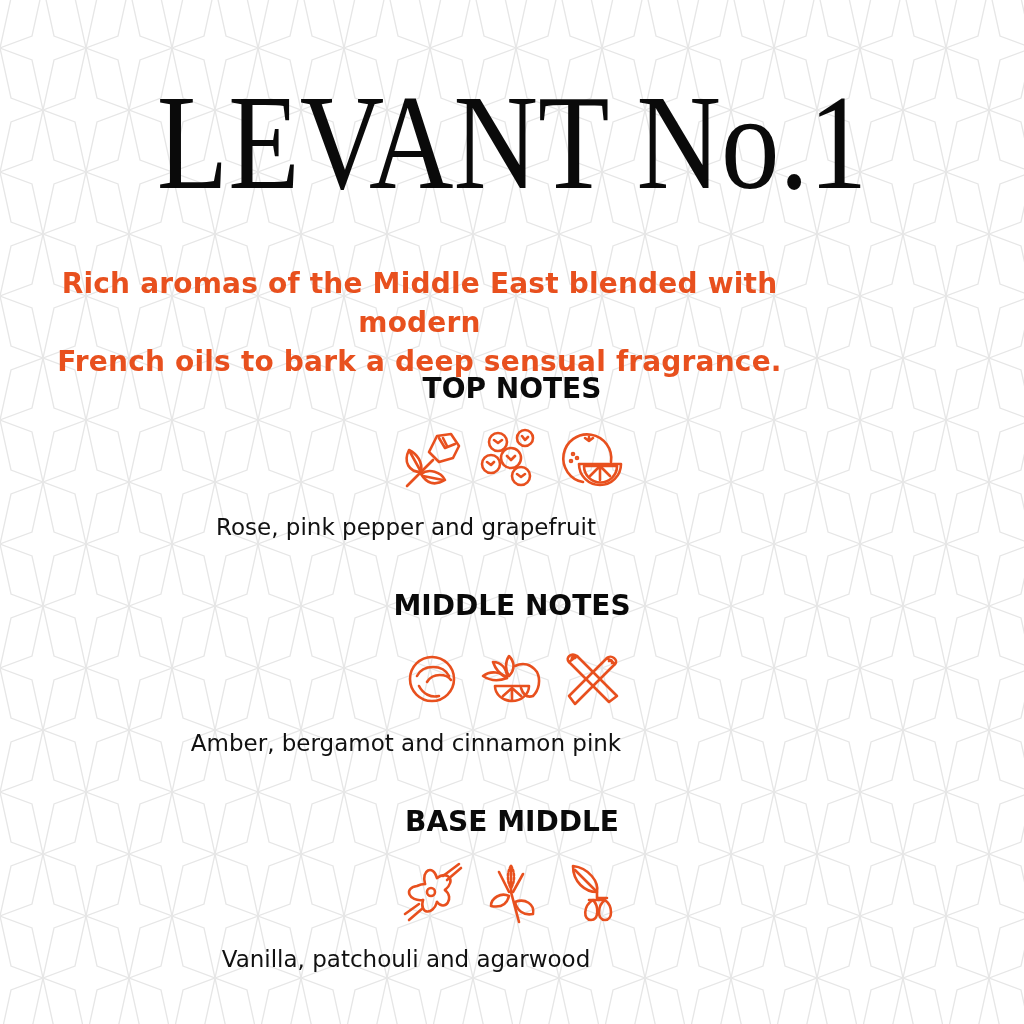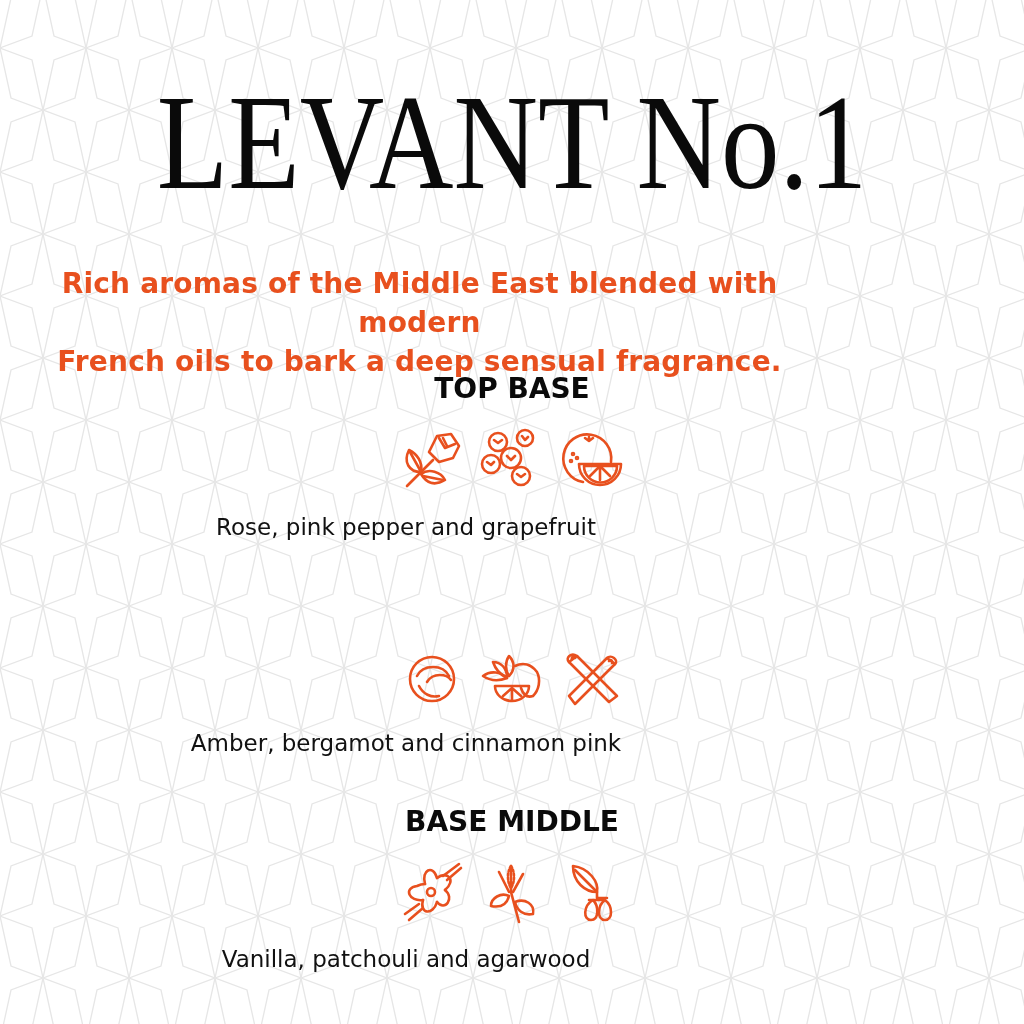--- a/index.html
+++ b/index.html
@@ -60,21 +60,21 @@
 
 <div class="layer">
 
   <div class="title">LEVANT No.1</div>
 
   <div class="tagline">
     <div>Rich aromas of the Middle East blended with modern</div>
     <div>French oils to bark a deep sensual fragrance.</div>
   </div>
 
-  <div class="heading" style="top:357px;">TOP BASE</div>
+  <div class="heading" style="top:357px;">TOP NOTES</div>
   <div class="icons" style="top:412px;">
     <span class="icon">
       <svg viewBox="0 0 66 62">
         <path d="M30 24 L38 8 L52 6 L60 18 L54 30 L40 34 Z"></path>
         <path d="M40 10 L46 20 L56 16"></path>
         <path d="M44 10 L48 18"></path>
         <path d="M34 32 L8 58"></path>
         <path d="M22 44 C10 44 4 34 10 22 C18 26 24 34 22 44 Z"></path>
         <path d="M11 24 L21 42"></path>
         <path d="M22 46 C30 40 42 44 46 52 C36 58 28 56 22 46 Z"></path>
@@ -99,20 +99,21 @@
         <circle cx="12" cy="33" r="1"></circle>
         <circle cx="18" cy="30" r="1"></circle>
         <path d="M20 36 L62 36 A21 21 0 0 1 20 36 Z"></path>
         <path d="M25 38 L58 38 A16 16 0 0 1 25 38 Z"></path>
         <path d="M41 38 L41 52 M41 38 L31 48 M41 38 L51 48"></path>
       </svg>
     </span>
   </div>
   <div class="label" style="top:497px;">Rose, pink pepper and grapefruit</div>
 
+  <div class="heading" style="top:574px;">MIDDLE NOTES</div>
   <div class="icons" style="top:632px;">
     <span class="icon">
       <svg viewBox="0 0 66 62">
         <circle cx="33" cy="31" r="22"></circle>
         <path d="M18 28 C24 16 44 16 50 28"></path>
         <path d="M28 34 C34 24 48 26 52 32"></path>
         <path d="M20 38 C24 46 32 50 40 48"></path>
       </svg>
     </span>
     <span class="icon">

